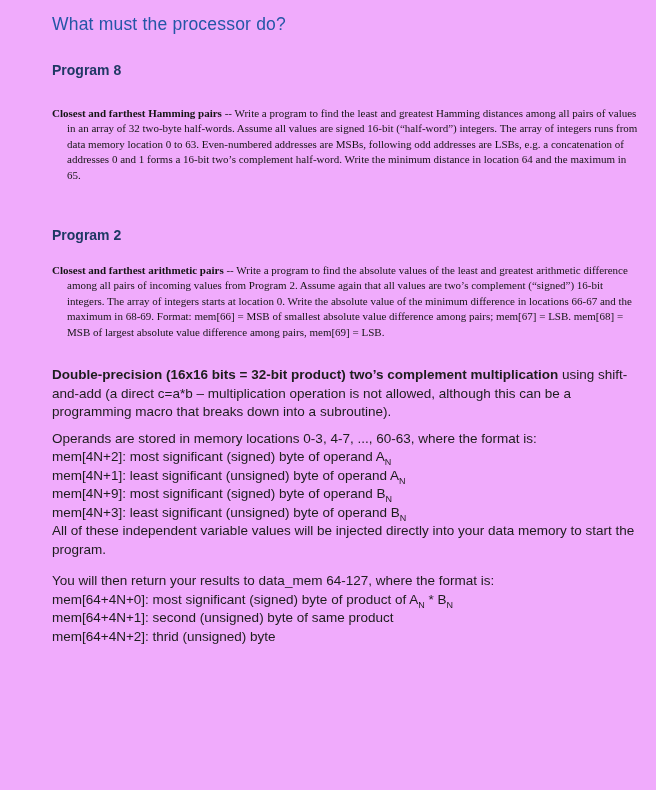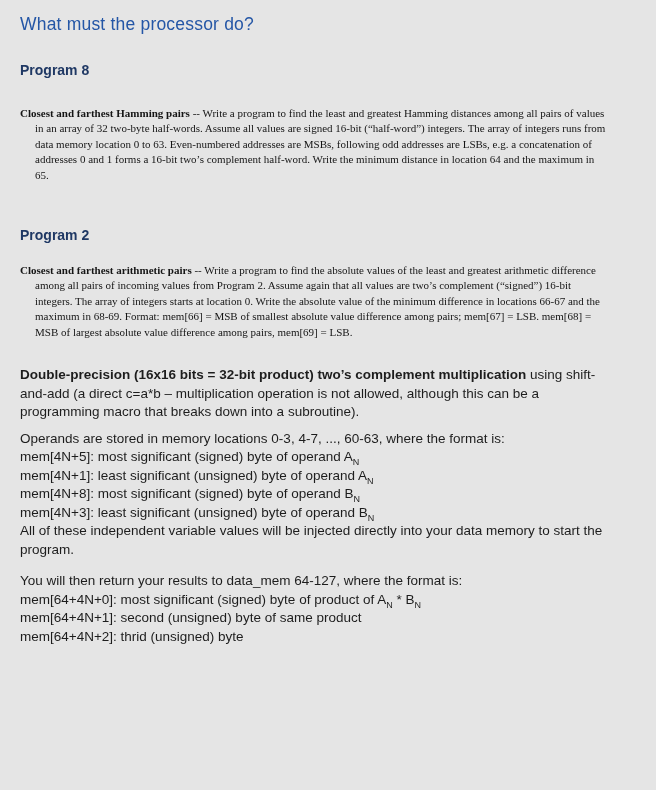--- a/index.html
+++ b/index.html
@@ -1,22 +1,22 @@
 <!DOCTYPE html>
 <html style="--title-blue: #2456a6; --heading-navy: #1f3864; --body-text: #1d1d1d;"><head>
 <meta charset="utf-8">
 <style>
   html, body { margin: 0; padding: 0; background: #ffffff; }
   .page {
     position: relative;
     width: 656px;
     height: 790px;
     box-sizing: border-box;
-    background: #e5e5e5;
-    padding: 14px 26px 0 20px;
+    background: #f0abfc;
+    padding: 14px 26px 0 52px;
     overflow: hidden;
     font-family: "Liberation Sans", sans-serif;
     color: var(--body-text, #1d1d1d);
   }
   .title {
     margin: 0;
     font-size: 17.5px;
     font-weight: 400;
     letter-spacing: 0.2px;
     color: var(--title-blue, #2456a6);
@@ -79,23 +79,23 @@
   <div>
     <h2 class="prog-heading mt-h2">Program 2</h2>
     <p class="serif-para tight"><span class="lead">Closest and farthest arithmetic pairs</span><span> -- Write a program to find the absolute values of the least and greatest arithmetic difference among all pairs of incoming values from Program 2. Assume again that all values are two’s complement (“signed”) 16-bit integers. The array of integers starts at location 0. Write the absolute value of the minimum difference in locations 66-67 and the maximum in 68-69. Format: mem[66] = MSB of smallest absolute value difference among pairs; mem[67] = LSB. mem[68] = MSB of largest absolute value difference among pairs, mem[69] = LSB.</span></p>
   </div>
 
   <div>
     <p class="sans-para"><span class="lead">Double-precision (16x16 bits = 32-bit product) two’s complement multiplication</span><span> using shift-and-add (a direct c=a*b – multiplication operation is not allowed, although this can be a programming macro that breaks down into a subroutine).</span></p>
 
     <div class="mem-block">
       <div class="mem-intro">Operands are stored in memory locations 0-3, 4-7, ..., 60-63, where the format is:</div>
-      <div class="mem-line"><span>mem[4N+5]: most significant (signed) byte of operand A</span><sub>N</sub></div>
+      <div class="mem-line"><span>mem[4N+2]: most significant (signed) byte of operand A</span><sub>N</sub></div>
       <div class="mem-line"><span>mem[4N+1]: least significant (unsigned) byte of operand A</span><sub>N</sub></div>
-      <div class="mem-line"><span>mem[4N+8]: most significant (signed) byte of operand B</span><sub>N</sub></div>
+      <div class="mem-line"><span>mem[4N+9]: most significant (signed) byte of operand B</span><sub>N</sub></div>
       <div class="mem-line"><span>mem[4N+3]: least significant (unsigned) byte of operand B</span><sub>N</sub></div>
       <div class="mem-note">All of these independent variable values will be injected directly into your data memory to start the program.</div>
     </div>
 
     <div class="mem-block results">
       <div class="mem-intro">You will then return your results to data_mem 64-127, where the format is:</div>
       <div class="mem-line"><span>mem[64+4N+0]: most significant (signed) byte of product of A</span><sub>N</sub><span> * B</span><sub>N</sub></div>
       <div class="mem-line"><span>mem[64+4N+1]: second (unsigned) byte of same product</span></div>
       <div class="mem-line"><span>mem[64+4N+2]: thrid (unsigned) byte</span></div>
     </div>

